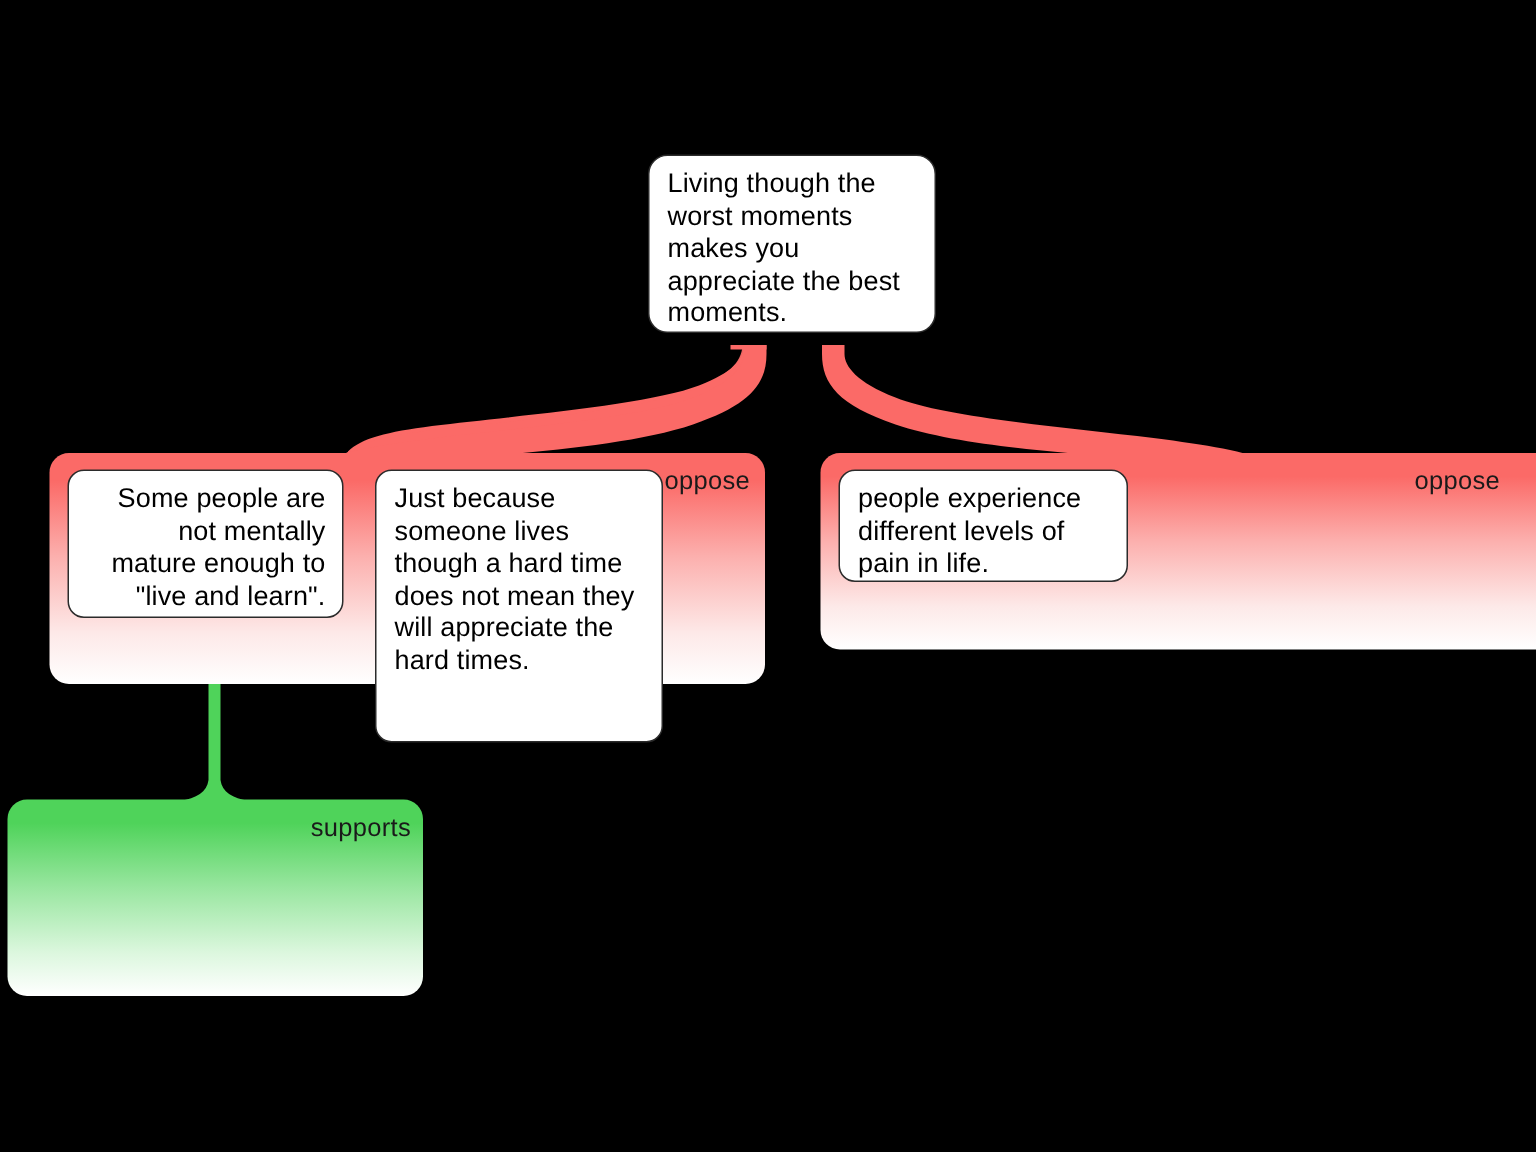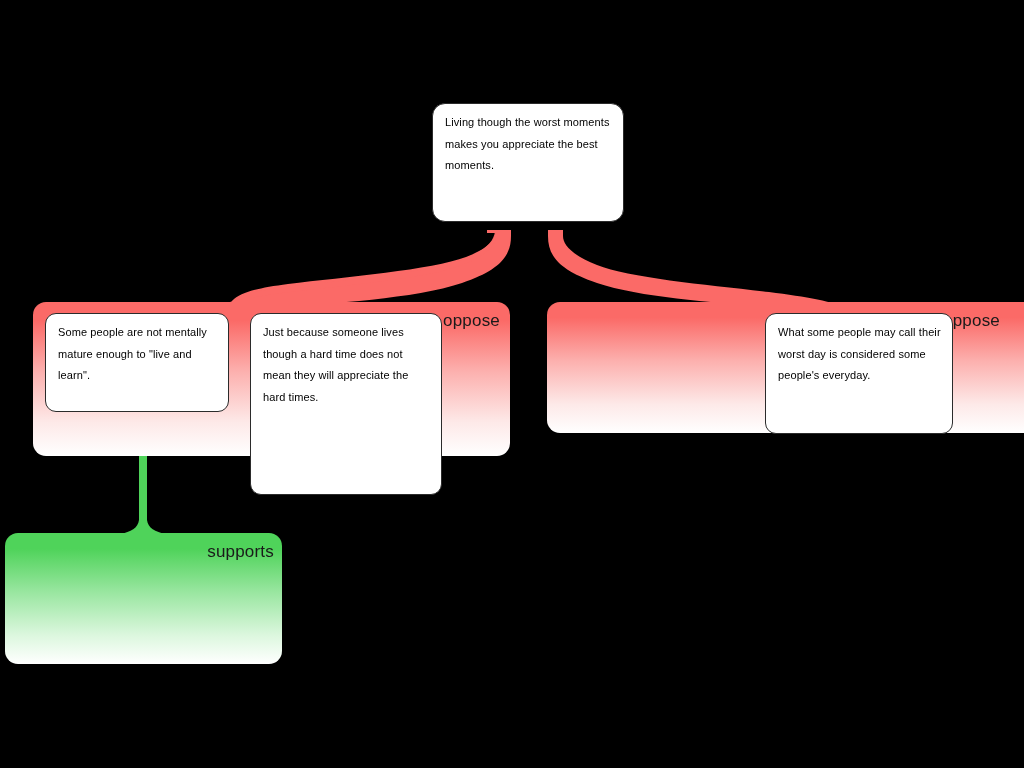--- a/index.html
+++ b/index.html
@@ -30,21 +30,21 @@
   }
   
   .node-card {
     position: absolute;
     box-sizing: border-box;
     background: #ffffff;
     border: 1.5px solid #2b2b2b;
     border-radius: 11px;
     padding: 8px 11px 8px 12px;
     color: #000000;
-    font-size: 11px;
+    font-size: 18px;
     line-height: 21.5px;
     letter-spacing: 0.1px;
     white-space: pre-line;
   }
   
   .group-box {
     position: absolute;
     box-sizing: border-box;
     border-radius: 13px;
   }
@@ -138,27 +138,27 @@
              L 166 534
              C 155 532, 148 528, 147 520
              L 147 424
              C 148 414, 153 410, 159 410 Z" fill="#4fd35a"></path>
 
   </svg>
 
   <div class="group-box group-oppose" style="left:33px; top:302px; width:477px; height:154px;">
     <span class="group-label" style="right:10px; top:12px;">oppose</span>
   </div>
-  <div class="node-card" style="left:45px; top:313px; width:184px; height:99px;">Some people are not mentally mature enough to "live and learn".</div>
+  <div class="node-card" style="left:45px; top:313px; width:184px; height:99px;text-align:right;">Some people are not mentally mature enough to "live and learn".</div>
   <div class="node-card" style="left:250px; top:313px; width:192px; height:182px;">Just because someone lives though a hard time does not mean they will appreciate the hard times.</div>
 
   <div class="group-box group-oppose clip-right" style="left:547px; top:302px; width:477px; height:131px;">
     <span class="group-label" style="right:24px; top:12px;">oppose</span>
   </div>
-  <div class="node-card" style="left:765px; top:313px; width:188px; height:121px;">What some people may call their worst day is considered some people's everyday.</div>
+  <div class="node-card" style="left:559px; top:313px; width:193px; height:75px;">people experience different levels of pain in life.</div>
 
   <div class="group-box group-supports" style="left:5px; top:533px; width:277px; height:131px;">
     <span class="group-label" style="right:8px; top:12px;">supports</span>
   </div>
 
   <div class="node-card" style="left:432px; top:103px; width:192px; height:119px; border-radius:13px;">Living though the worst moments makes you appreciate the best moments.</div>
 
 </div>
 
 </body></html>

